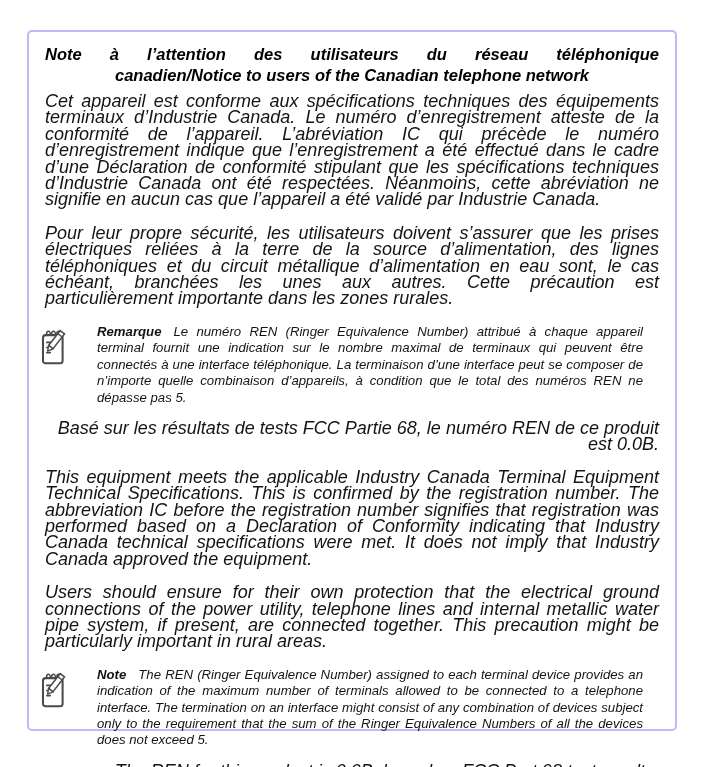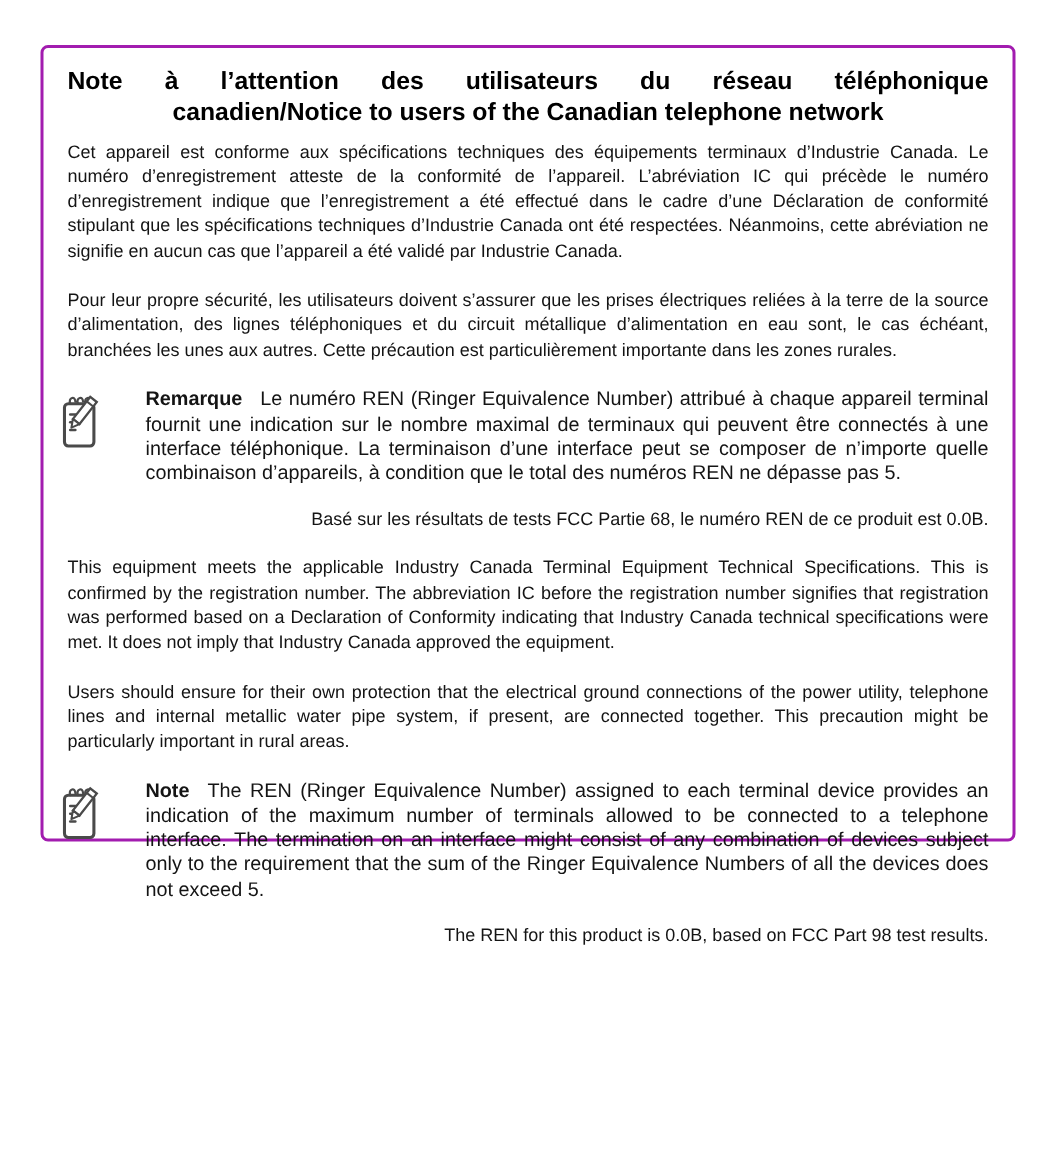--- a/index.html
+++ b/index.html
@@ -9,55 +9,56 @@
     height: 767px;
     background: #ffffff;
     overflow: hidden;
     font-family: "Liberation Sans", sans-serif;
   }
   .notice-box {
     position: absolute;
     left: 27px;
     top: 30px;
     width: 650px;
-    height: 531px;
+    height: 701px;
     box-sizing: border-box;
-    border: 2px solid #a21caf;
+    border: 2px solid #c4b5fd;
     border-radius: 5px;
     padding: 12px 16px 0 16px;
     color: #141414;
+    font-style: italic;
   }
   .title {
     font-weight: bold;
     font-size: 16.5px;
     line-height: 20.5px;
     margin: 0 0 8px 0;
     color: #000000;
   }
   .title .t-line1 {
     text-align: justify;
     text-align-last: justify;
   }
   .title .t-line2 {
     text-align: center;
   }
   .para {
-    font-size: 12px;
+    font-size: 18px;
     line-height: 16.4px;
     text-align: justify;
     margin: 0 0 17px 0;
   }
   .para.single {
     text-align: right;
     margin: 0 0 16px 0;
   }
   .note-row {
     display: flex;
     align-items: flex-start;
-    margin: 2px 0 14px 0;
+    margin: 2px 16px 14px 0;
   }
   .note-icon-col {
     flex: 0 0 57px;
     margin-left: -5px;
     padding-top: 3px;
   }
   .note-body {
     flex: 1;
     font-size: 13.2px;
     line-height: 16.4px;

